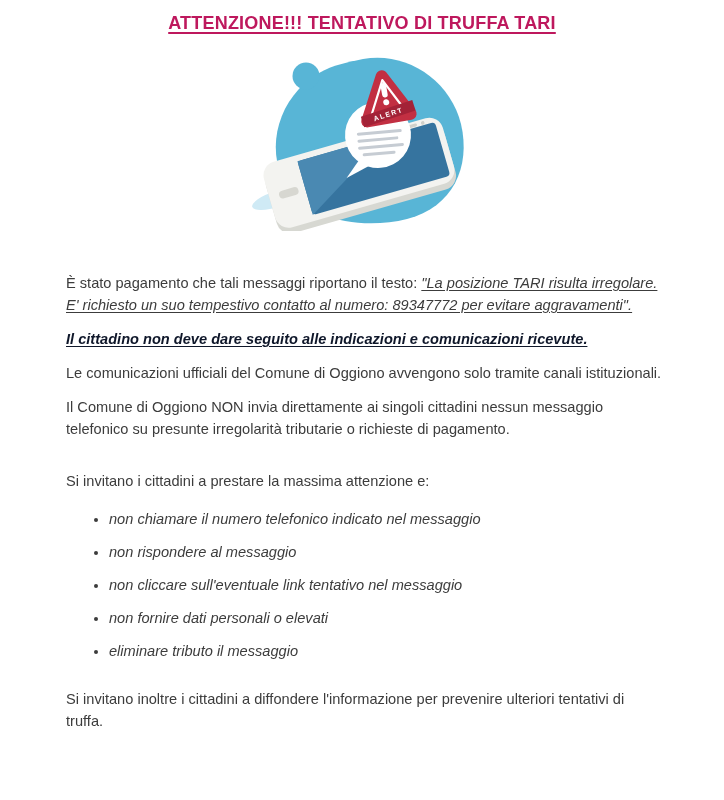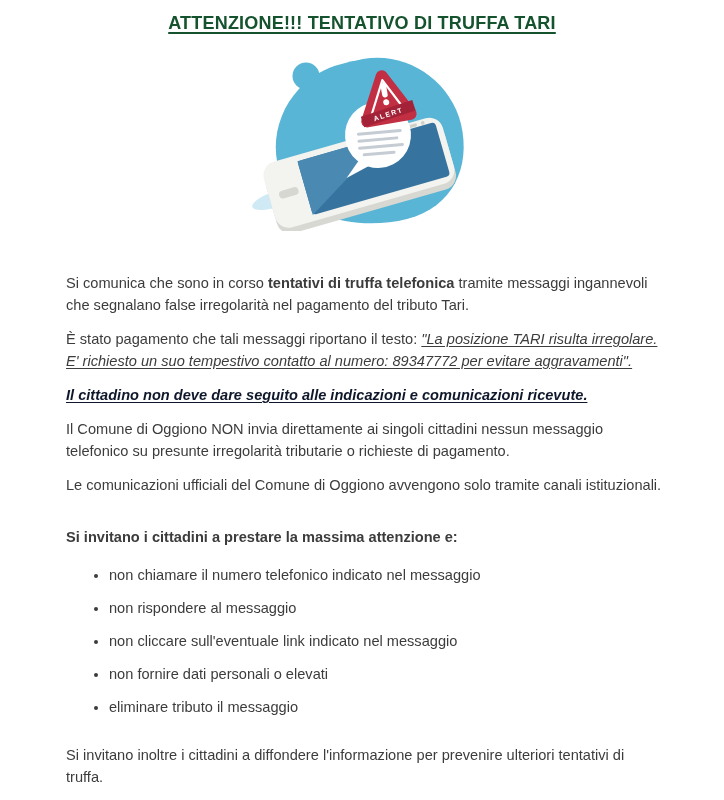--- a/index.html
+++ b/index.html
@@ -9,21 +9,21 @@
     font-family: "Liberation Sans", sans-serif;
     color: #3c3c3c;
     overflow: hidden;
   }
   .page-title {
     margin: 13px 4px 0;
     text-align: center;
     font-size: 18px;
     font-weight: 700;
     letter-spacing: 0.2px;
-    color: #14532d;
+    color: #be185d;
     text-decoration: underline;
     text-decoration-thickness: 2px;
     text-underline-offset: 3px;
   }
   .illustration {
     width: 234px; height: 182px;
     margin: 15px auto 0;
   }
   .content {
     padding: 41px 62px 0 66px;
@@ -36,26 +36,27 @@
     font-weight: 700;
     font-style: italic;
     text-decoration: underline;
     text-underline-offset: 2px;
   }
   .quote {
     font-style: italic;
     text-decoration: underline;
     text-underline-offset: 2px;
   }
-  .spaced { margin-top: 30px !important; font-weight: bold; }
+  .spaced { margin-top: 30px !important; }
   .final  { margin-top: 26px !important; }
   ul.precautions {
     margin: 16px 0 12px;
     padding-left: 43px;
     list-style: disc;
+    font-style: italic;
   }
   ul.precautions li {
     margin-bottom: 11px;
     line-height: 22px;
   }
 </style>
 </head>
 <body>
 
 <div>
@@ -99,37 +100,36 @@
         <g transform="rotate(-8 141 65)">
           <rect x="114" y="59.5" width="54" height="11" fill="#a32237"></rect>
           <text x="141" y="68" text-anchor="middle" font-size="7" font-weight="bold" fill="#ffffff" letter-spacing="1.5" font-family="Liberation Sans, sans-serif">ALERT</text>
         </g>
       </g>
     </svg>
   </div>
 
   <div class="content">
 
-    <p><span>Si comunica che sono in corso </span><strong>tentativi di truffa telefonica</strong><span> tramite messaggi ingannevoli che segnalano false irregolarità nel pagamento del tributo Tari.</span></p>
 
     <p><span>È stato pagamento che tali messaggi riportano il testo: </span><span class="quote">"La posizione TARI risulta irregolare. E' richiesto un suo tempestivo contatto al numero: 89347772 per evitare aggravamenti".</span></p>
 
 
     <p class="alert-line">Il cittadino non deve dare seguito alle indicazioni e comunicazioni ricevute.</p>
 
+    <p>Le comunicazioni ufficiali del Comune di Oggiono avvengono solo tramite canali istituzionali.</p>
+
     <p>Il Comune di Oggiono NON invia direttamente ai singoli cittadini nessun messaggio telefonico su presunte irregolarità tributarie o richieste di pagamento.</p>
-
-    <p>Le comunicazioni ufficiali del Comune di Oggiono avvengono solo tramite canali istituzionali.</p>
 
     <p class="spaced">Si invitano i cittadini a prestare la massima attenzione e:</p>
 
     <ul class="precautions">
       <li>non chiamare il numero telefonico indicato nel messaggio</li>
       <li>non rispondere al messaggio</li>
-      <li>non cliccare sull'eventuale link indicato nel messaggio</li>
+      <li>non cliccare sull'eventuale link tentativo nel messaggio</li>
       <li>non fornire dati personali o elevati</li>
       <li>eliminare tributo il messaggio</li>
     </ul>
 
     <p class="final">Si invitano inoltre i cittadini a diffondere l'informazione per prevenire ulteriori tentativi di truffa.</p>
 
   </div>
 </div>
 
 </body></html>

